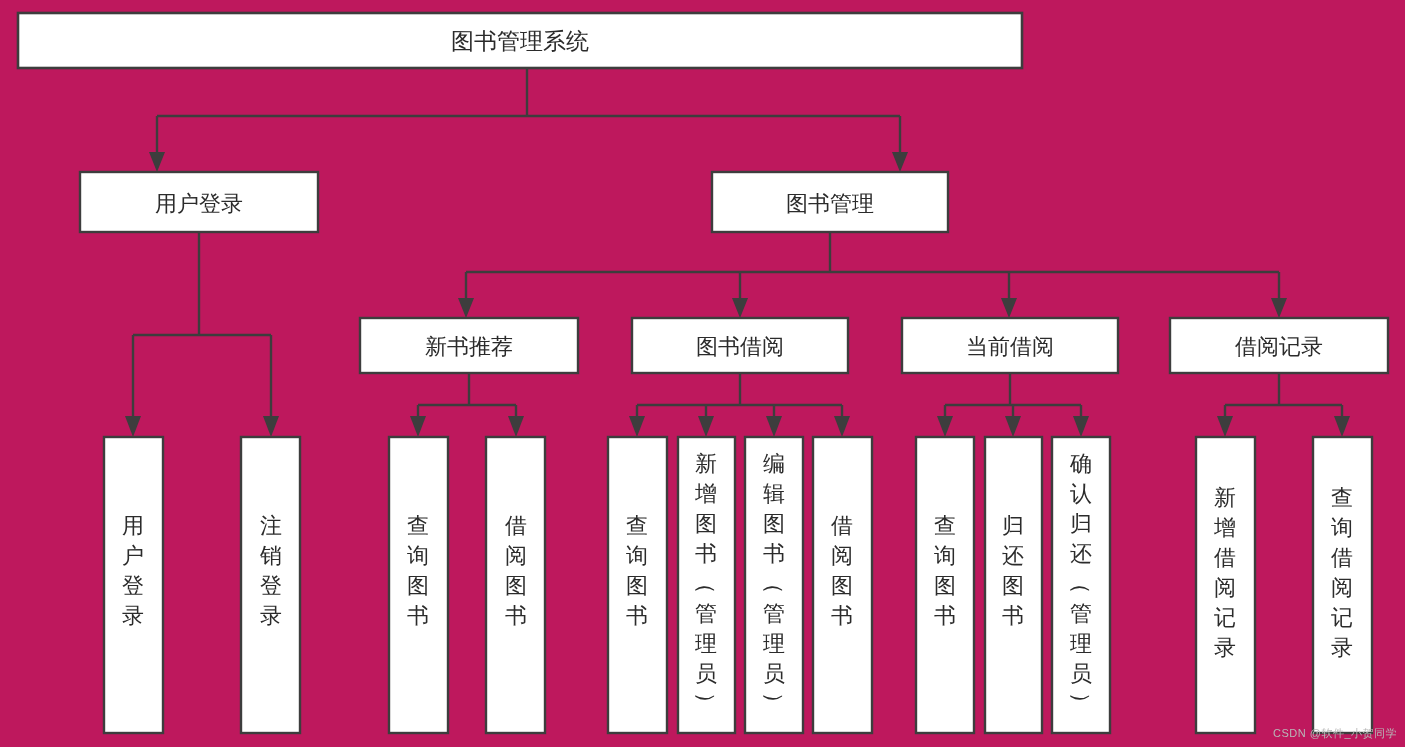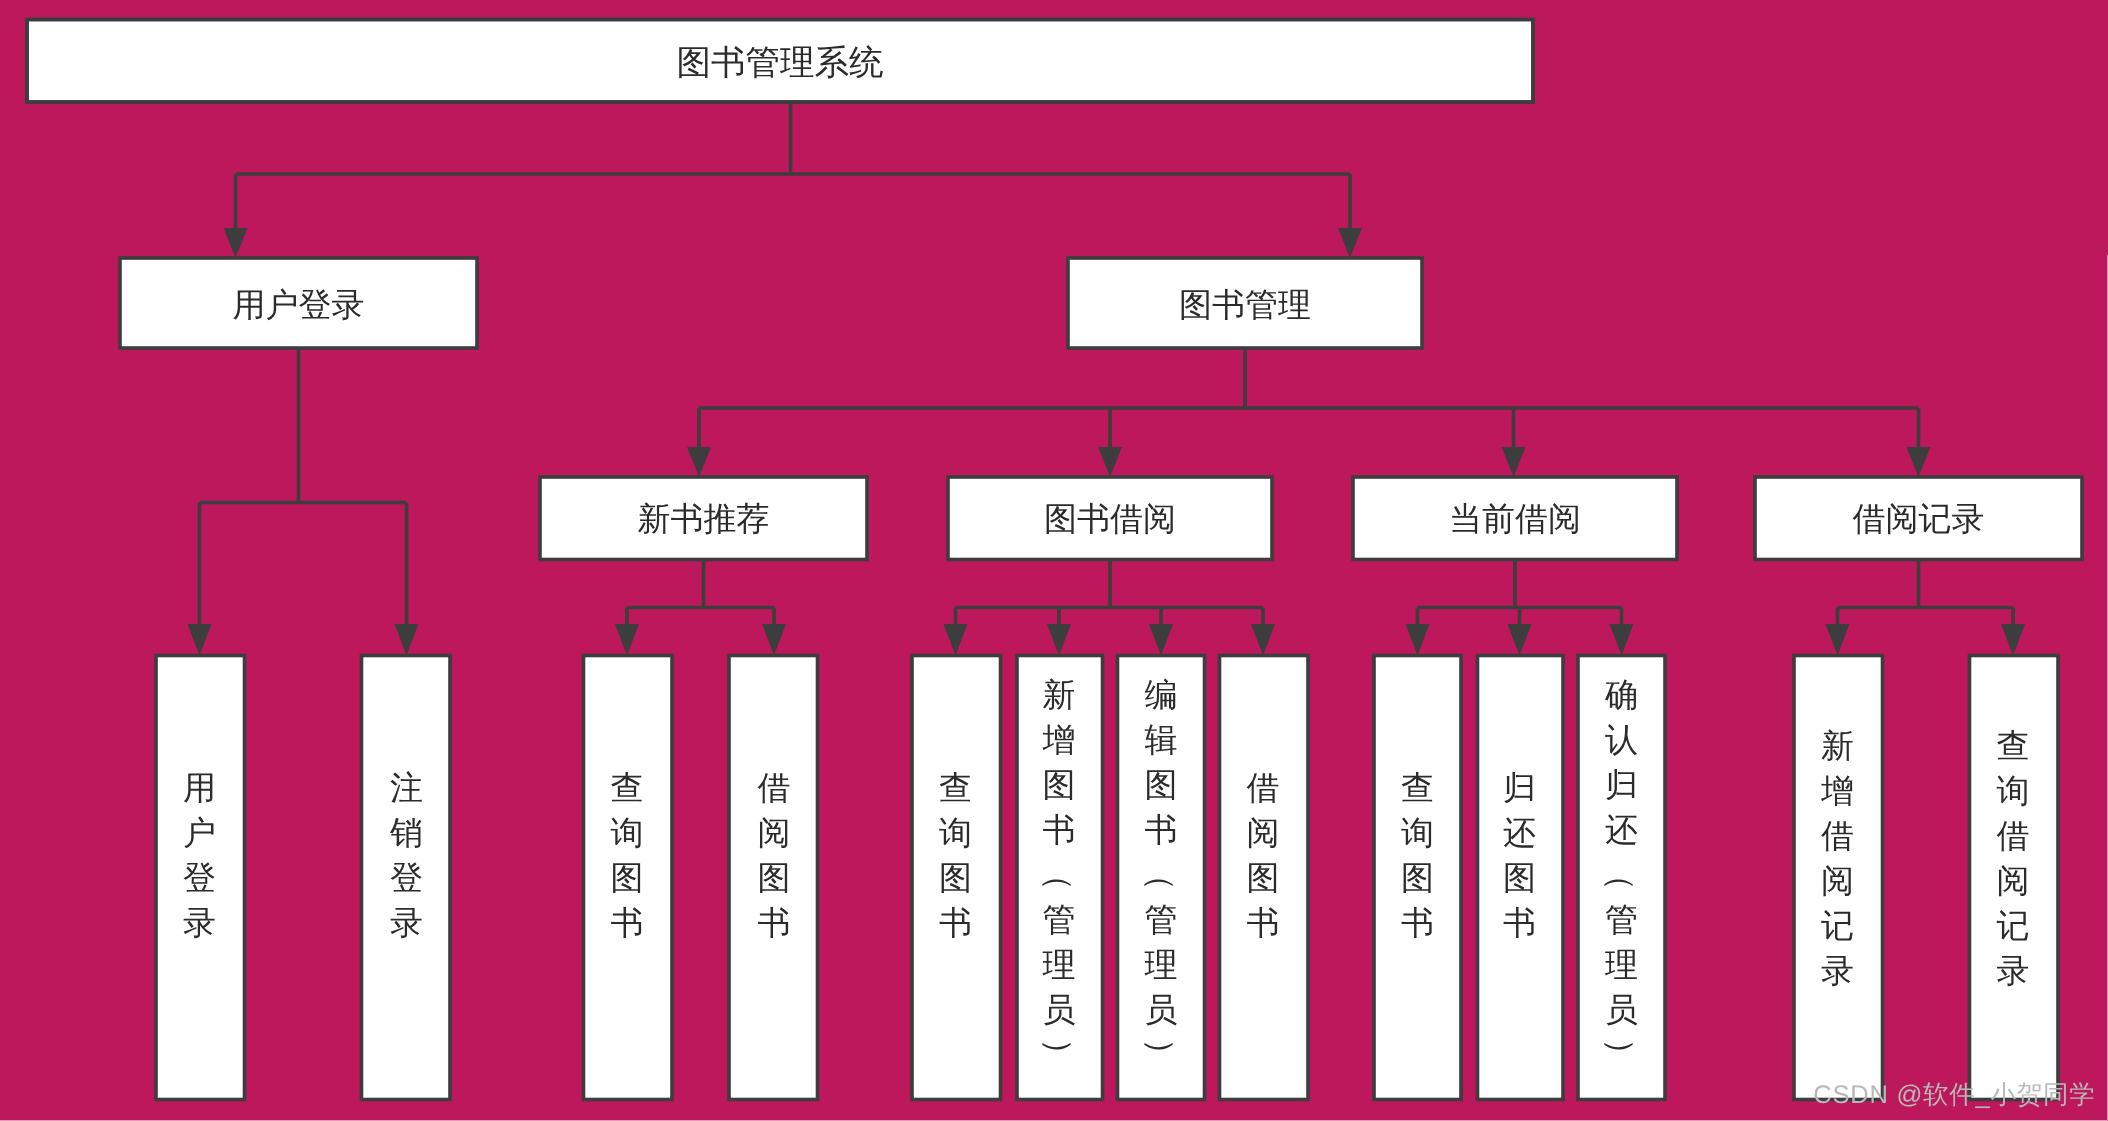--- a/index.html
+++ b/index.html
@@ -58,21 +58,21 @@
     font-family: "Liberation Sans", "DejaVu Sans", sans-serif;
     font-size: 22px;
     text-anchor: middle;
     dominant-baseline: central;
   }
   .watermark {
     position: absolute;
     right: 8px;
     bottom: 6px;
     color: #b8b8b8;
-    font-size: 17px;
+    font-size: 11px;
     font-family: "Liberation Sans", "DejaVu Sans", sans-serif;
     letter-spacing: 0.5px;
     white-space: nowrap;
     user-select: none;
   }
 </style>
 </head>
 <body>
 
 <div id="diagram-root">

